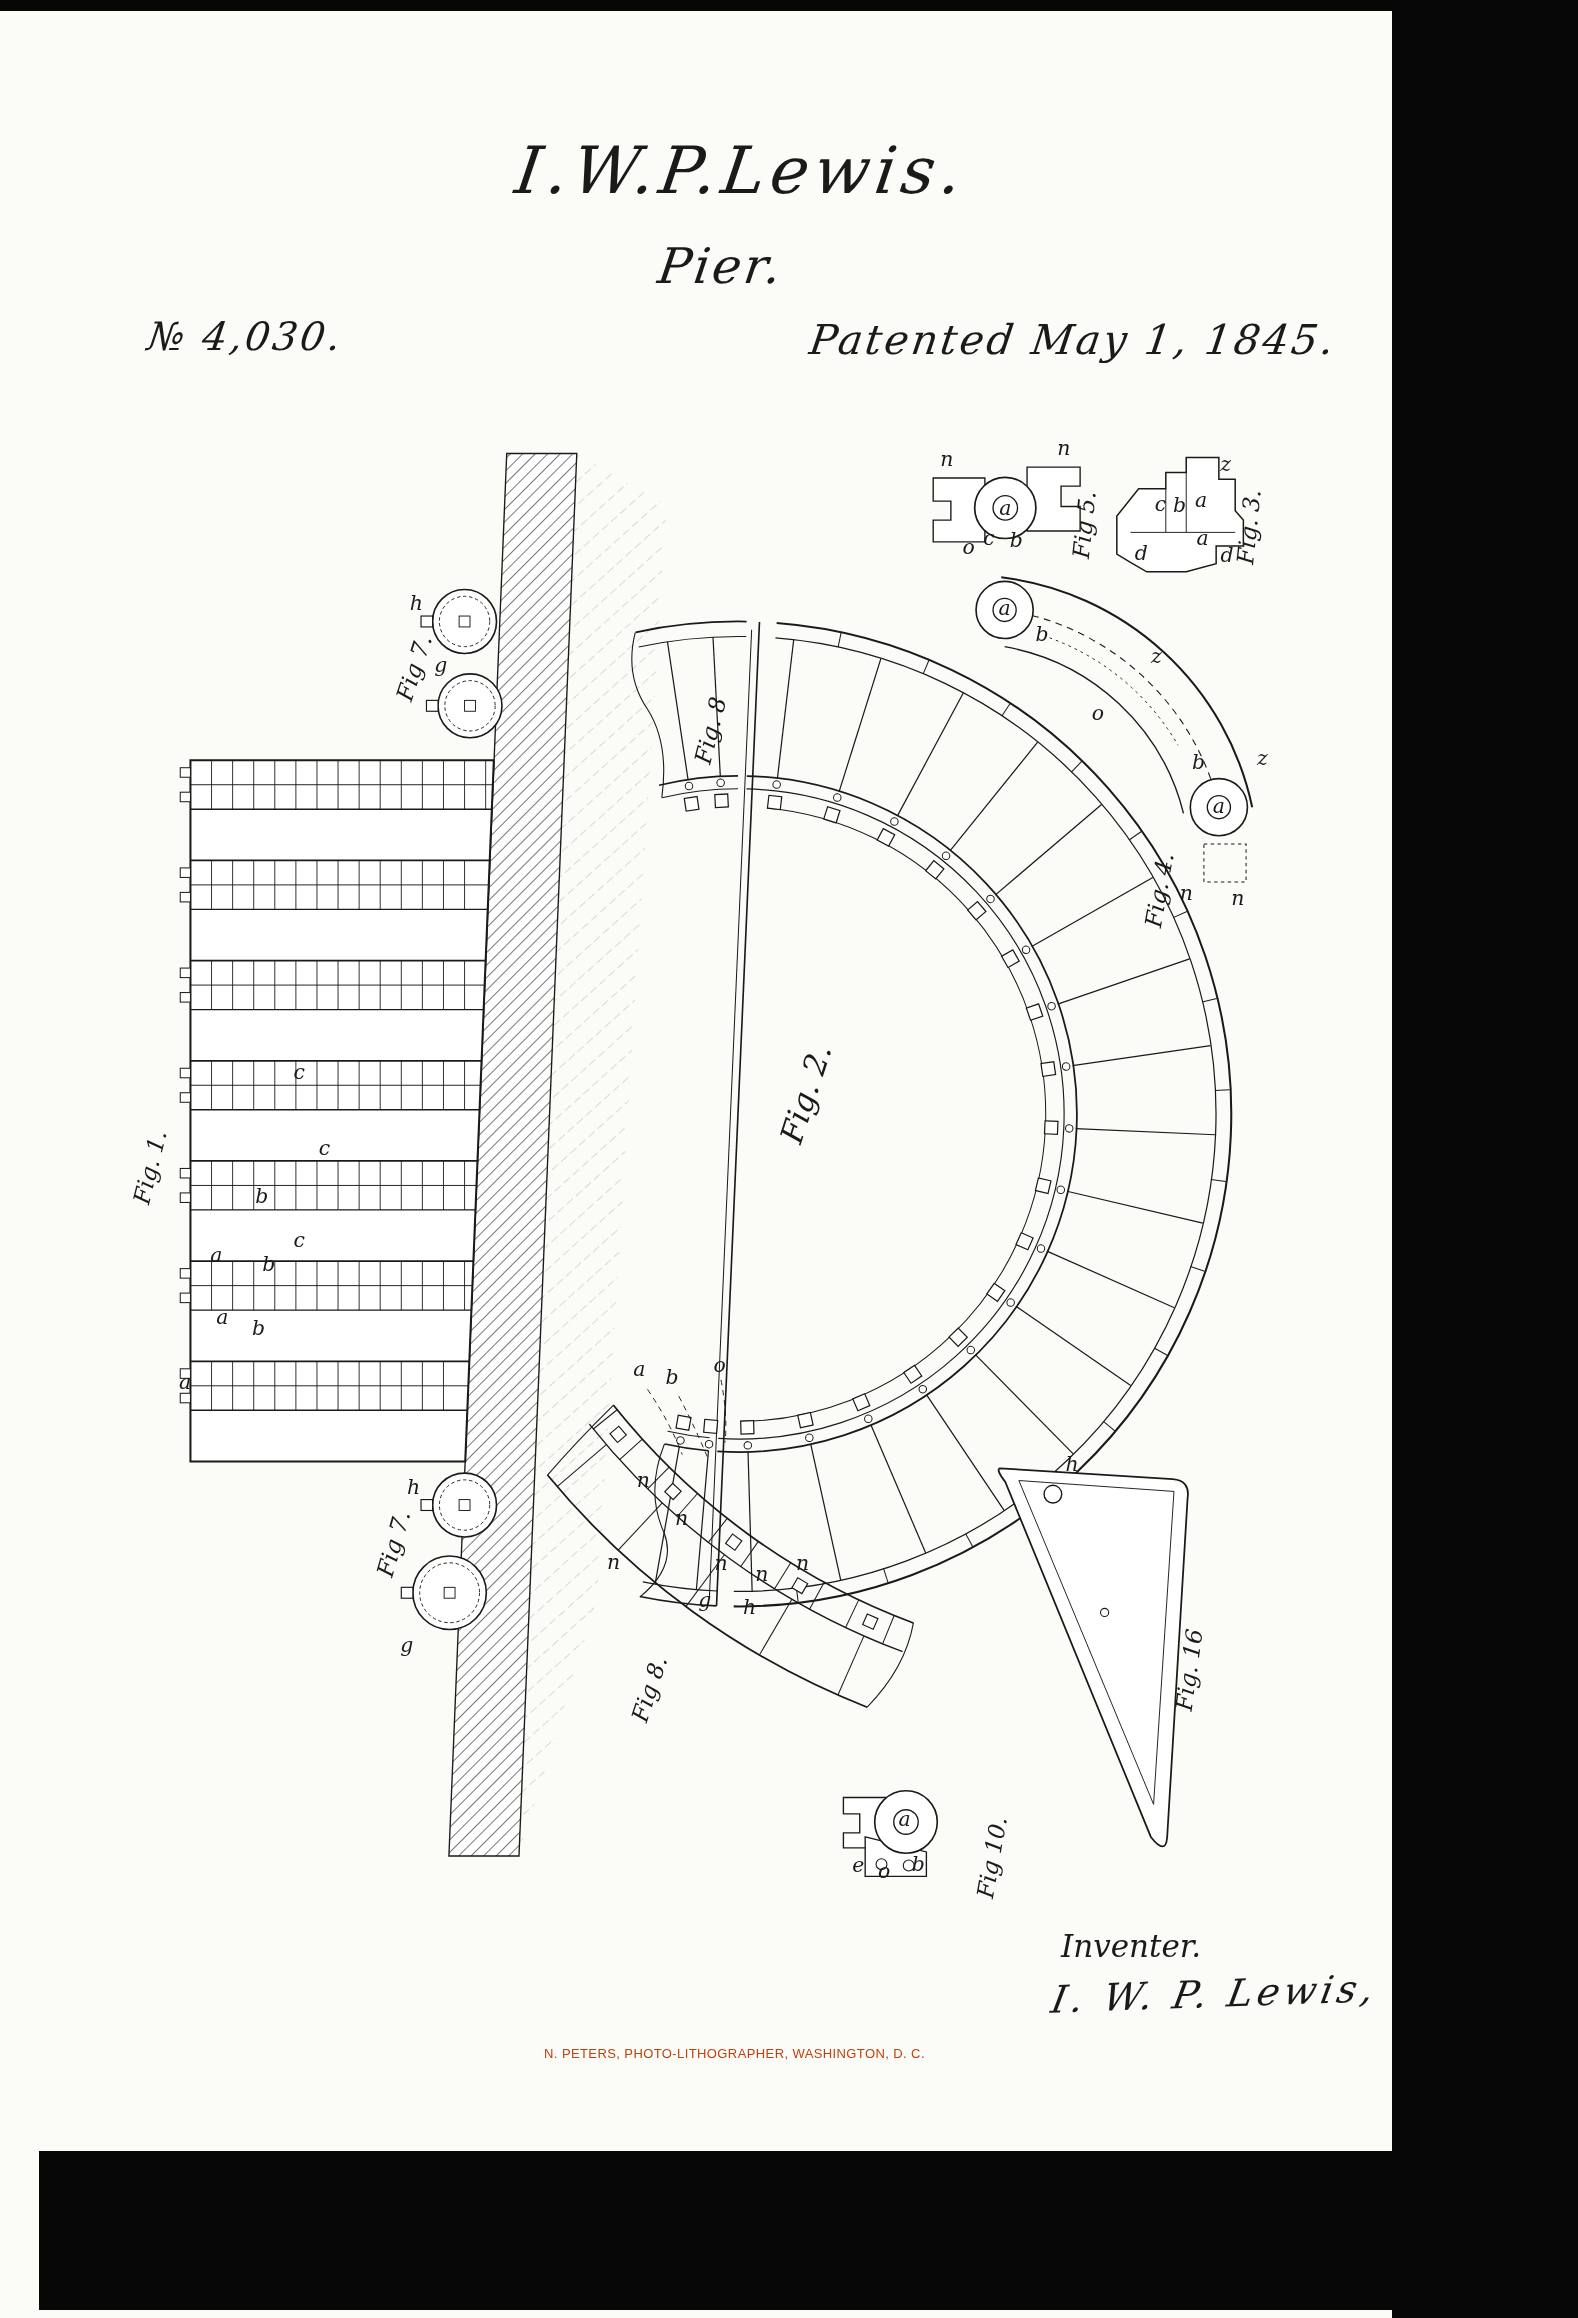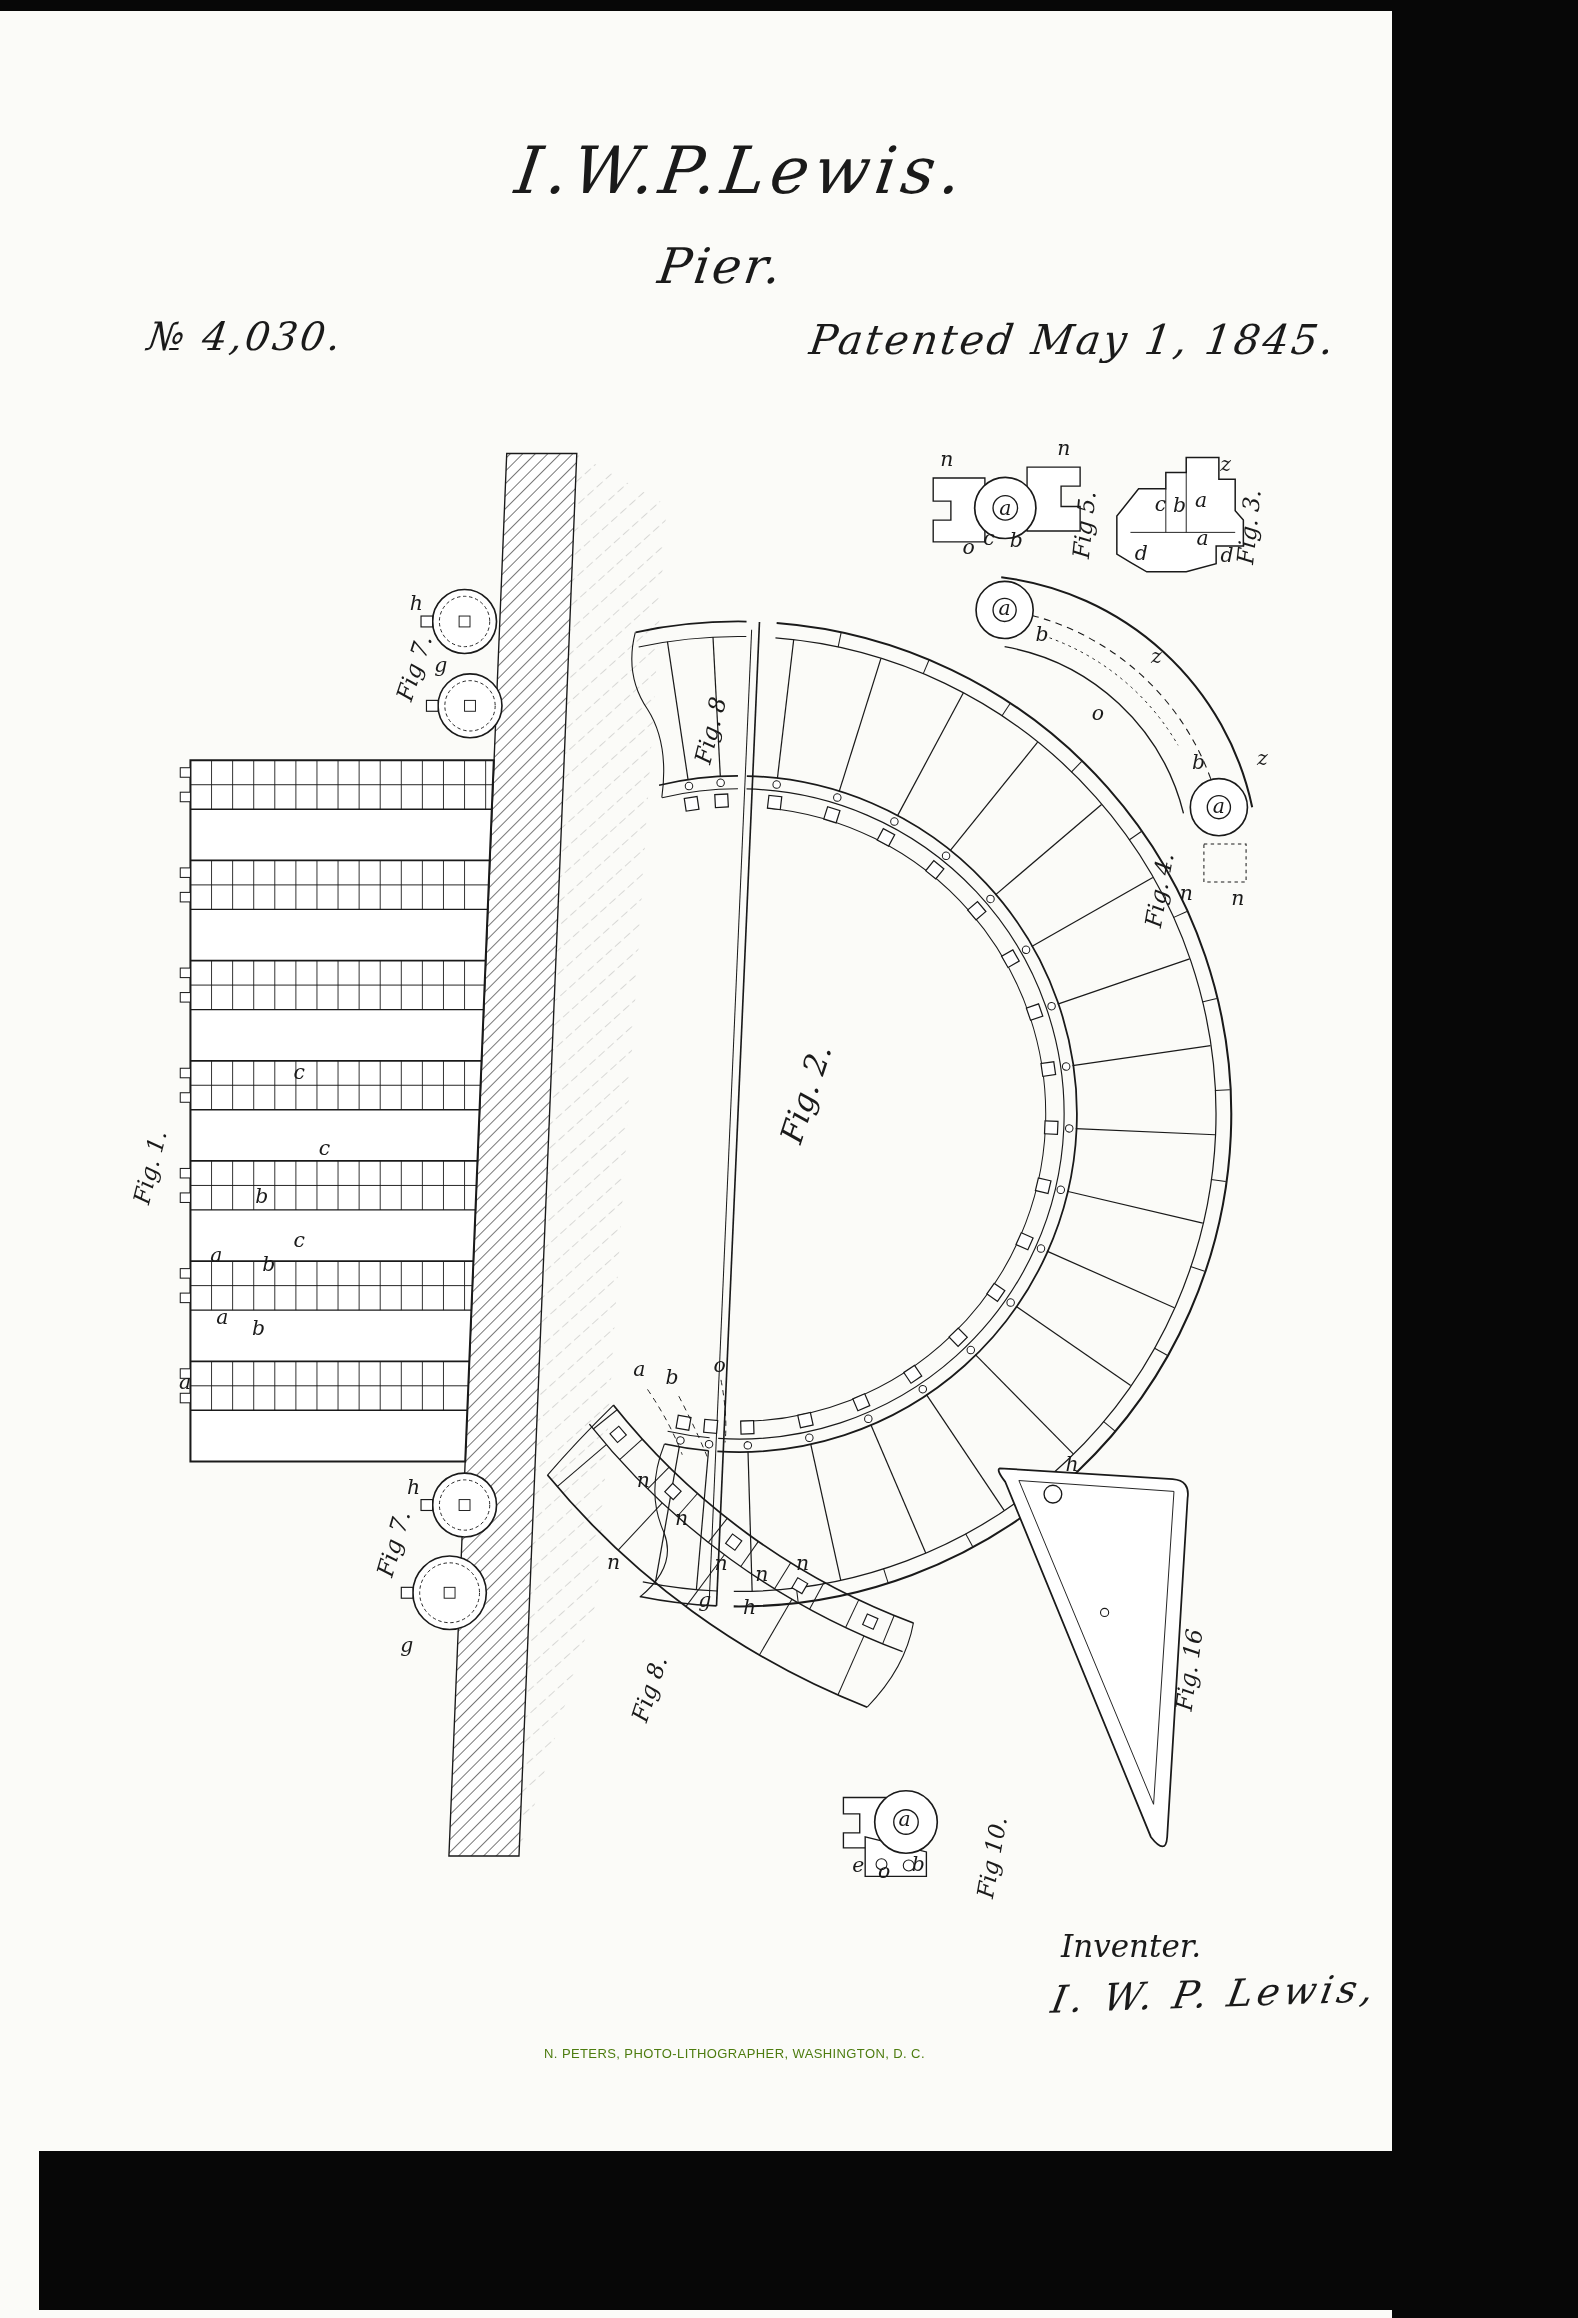--- a/index.html
+++ b/index.html
@@ -10,21 +10,21 @@
   .scan-bar { position:absolute; background:var(--scan); }
   .txt { position:absolute; font-style:italic; white-space:nowrap; color:var(--ink); }
   .script { transform: skewX(-8deg); letter-spacing:2.7px; }
   .title-name { font-size:65px; letter-spacing:5.4px; }
   .title-pier { font-size:49px; }
   .patent-number { font-size:39px; }
   .patent-date { font-size:41px; }
   .inventor-label { font-size:31px; }
   .signature { font-size:38px; transform: skewX(-12deg) rotate(-2deg); letter-spacing:4.1px; }
   .litho { position:absolute; font-family:"Liberation Sans", sans-serif; font-size:13px;
-           letter-spacing:0.4px; text-align:center; color:#4d7c0f; }
+           letter-spacing:0.4px; text-align:center; color:#c2410c; }
   svg.drawing { position:absolute; left:0; top:0; }
   .fig-label { font-family:"DejaVu Serif", serif; font-style:italic; font-size:34px;
                fill:var(--ink); text-anchor:middle; }
   .fig-label.big { font-size:46px; }
   .part-letter { font-family:"DejaVu Serif", serif; font-style:italic; font-size:30px;
                  fill:var(--ink); text-anchor:middle; }
 </style>
 </head>
 <body>
 

